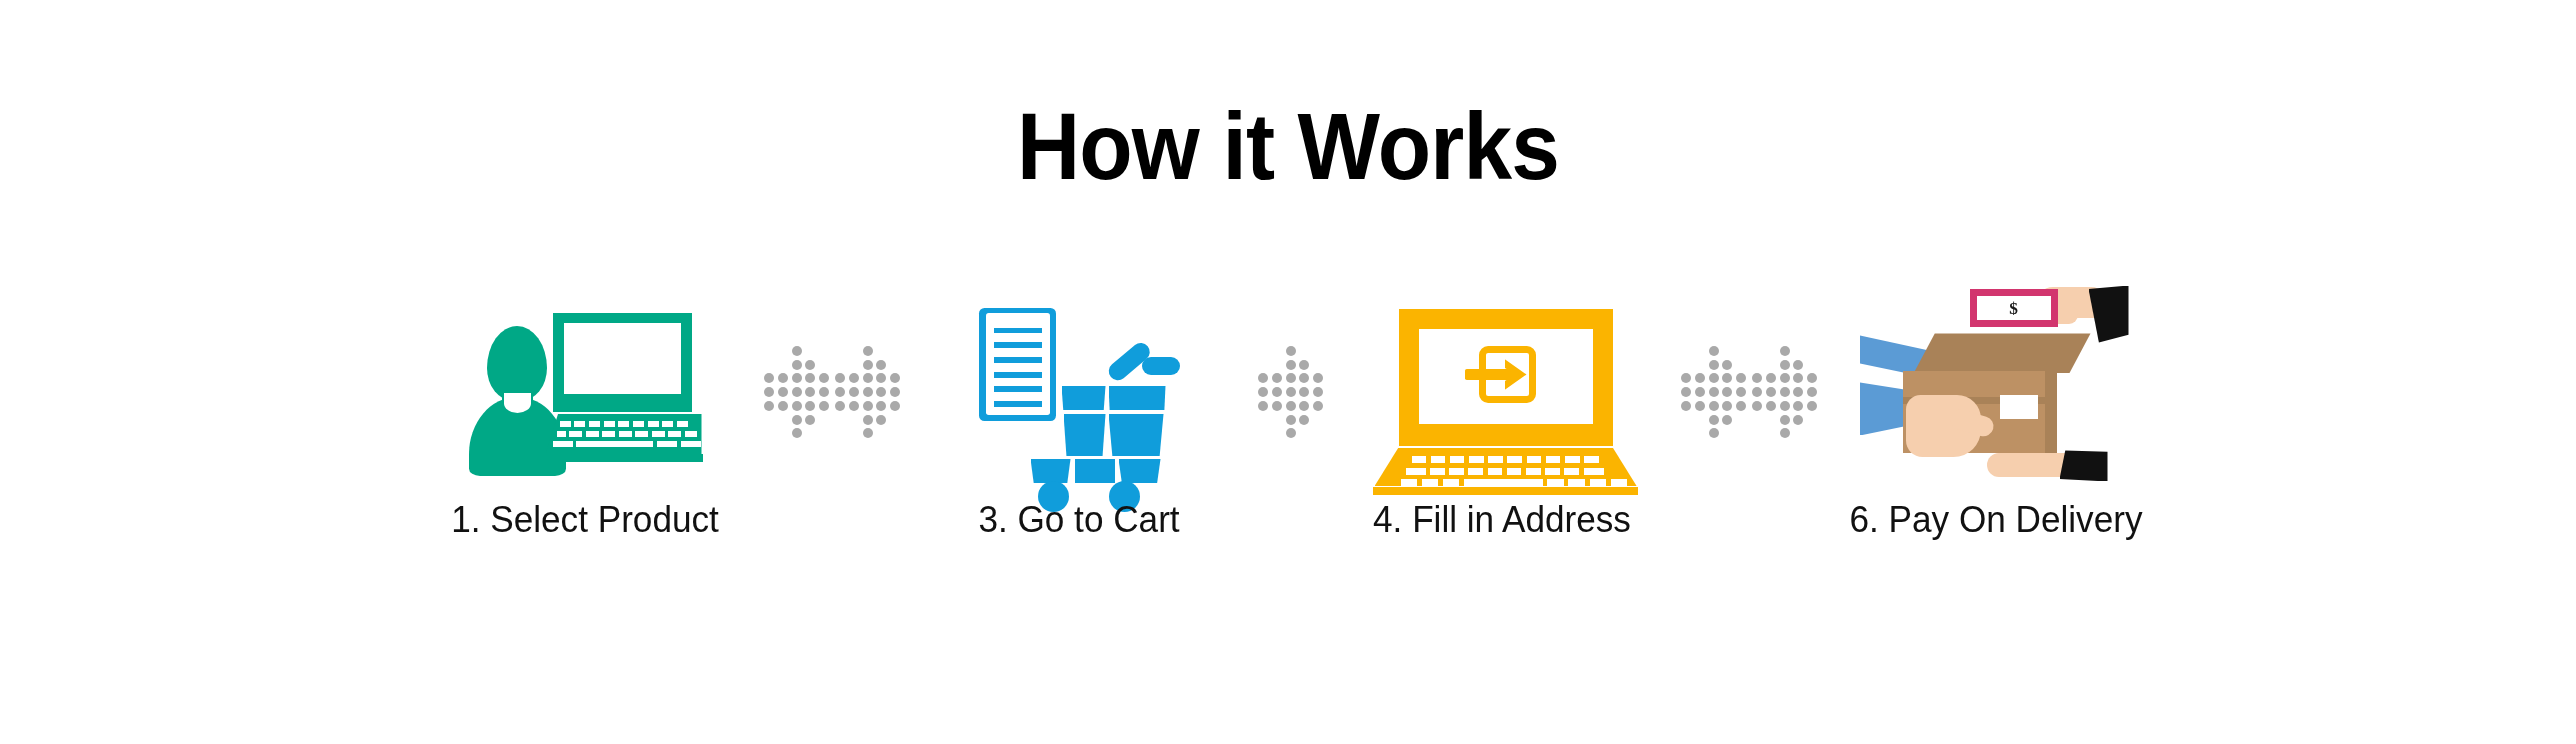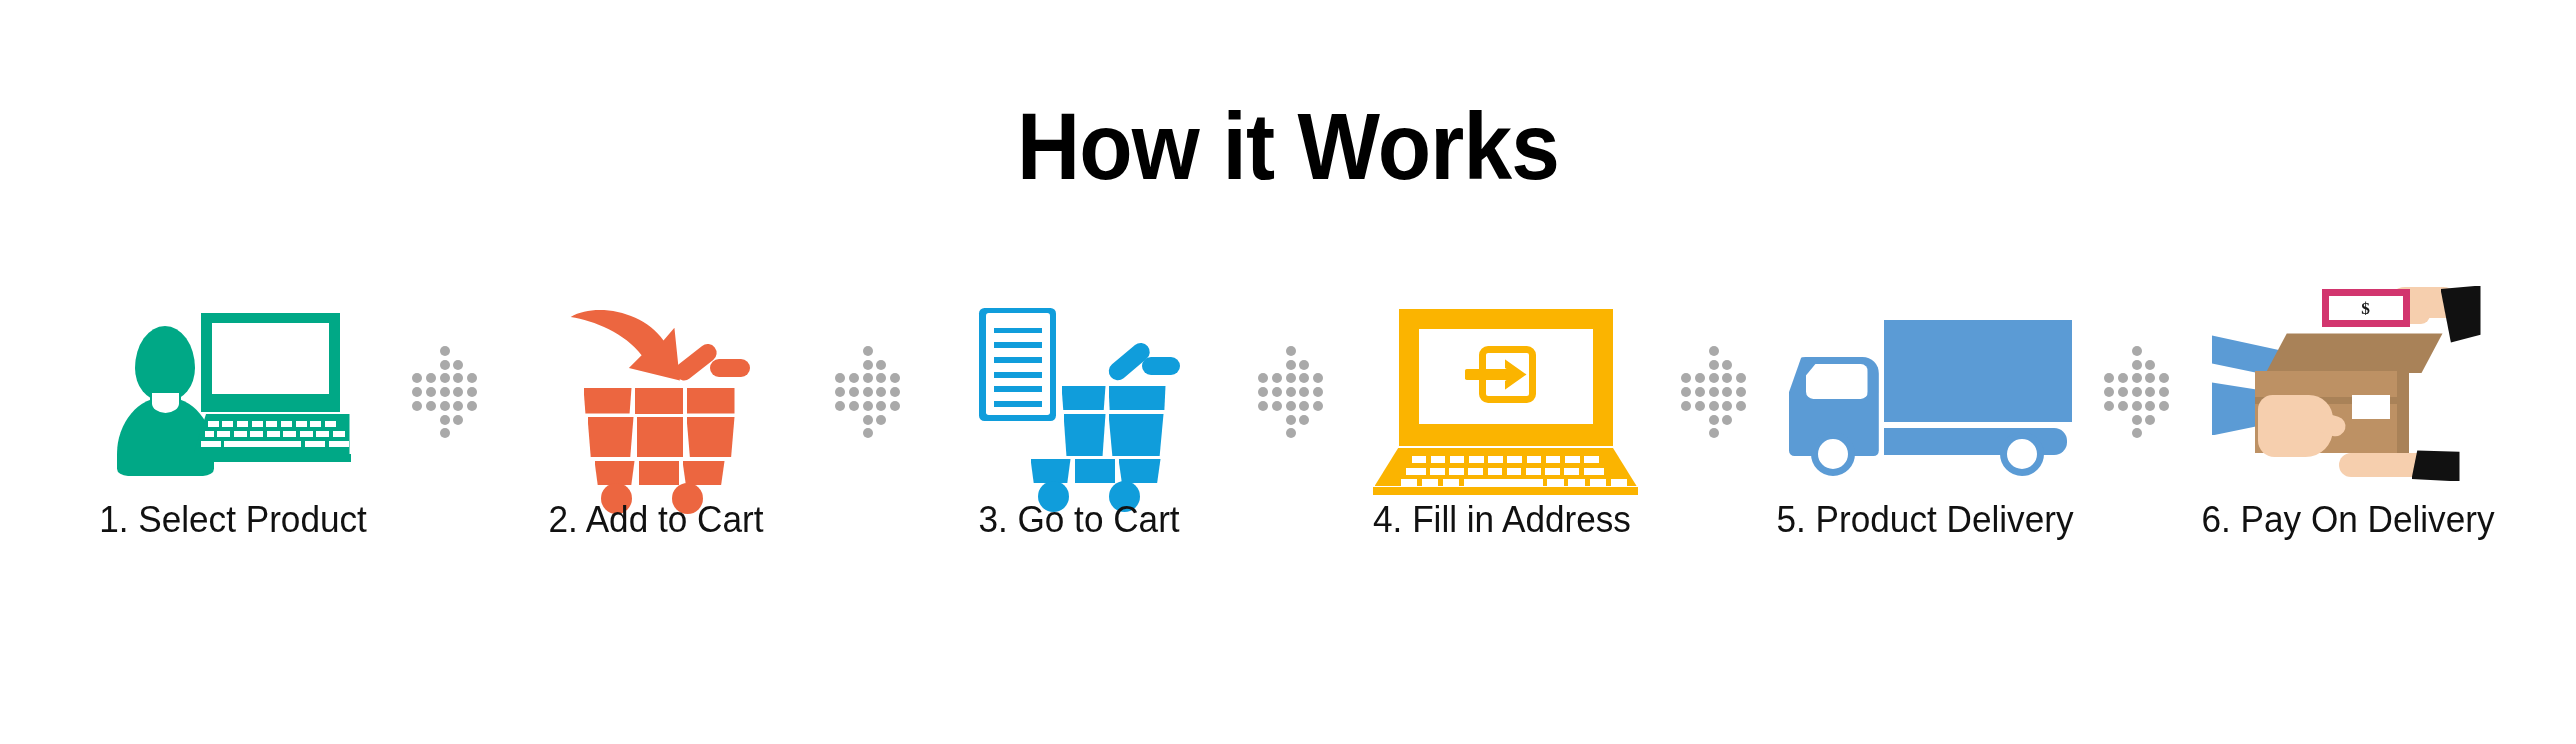--- a/index.html
+++ b/index.html
@@ -382,45 +382,20 @@
           <div class="dot" style="left:13.7px;top:55px"></div>
           <div class="dot" style="left:27.4px;top:55px"></div>
           <div class="dot" style="left:41px;top:55px"></div>
           <div class="dot" style="left:55px;top:55px"></div>
         <div class="dot" style="left:27.4px;top:69px"></div>
           <div class="dot" style="left:41px;top:69px"></div>
         <div class="dot" style="left:27.4px;top:82px"></div>
       </div>
     </div>
 
-    <div class="step">
-      <div class="art" style="color:var(--orange)">
-        <div style="position:absolute;left:84px;top:0;width:192px;height:188px;color:var(--orange)">
-          <svg class="s2-arrow" viewBox="0 0 138 100" aria-hidden="true">
-            <path d="M6 12 C 34 -4, 86 6, 108 38 L 120 24 L 126 82 L 70 68 L 84 54 C 66 30, 32 16, 6 12 Z" fill="currentColor"></path>
-          </svg>
-          <div class="cart-handle" style="left:113px;top:66px;width:48px;height:18.3px;border-radius:9.1px;transform:rotate(-38deg);transform-origin:left center;"></div>
-          <div class="cart-handle" style="left:146px;top:57px;width:40px;height:18.3px;border-radius:9.1px;"></div>
-          <div class="cart-seg" style="left:20px;top:86px;width:48px;height:25.6px;clip-path:polygon(0% 0%,100% 0%,96% 100%,4% 100%)"></div>
-          <div class="cart-seg" style="left:71px;top:86px;width:48px;height:25.6px;"></div>
-          <div class="cart-seg" style="left:123px;top:86px;width:48px;height:25.6px;clip-path:polygon(0% 0%,100% 0%,100% 100%,0% 100%)"></div>
-          <div class="cart-seg" style="left:24px;top:115px;width:46px;height:40px;clip-path:polygon(0% 0%,100% 0%,93% 100%,7% 100%)"></div>
-          <div class="cart-seg" style="left:73px;top:115px;width:46px;height:40px;"></div>
-          <div class="cart-seg" style="left:123px;top:115px;width:48px;height:40px;clip-path:polygon(0% 0%,100% 0%,93% 100%,7% 100%)"></div>
-          <div class="cart-seg" style="left:31px;top:159px;width:40px;height:24px;clip-path:polygon(0% 0%,100% 0%,92% 100%,8% 100%)"></div>
-          <div class="cart-seg" style="left:75px;top:159px;width:40px;height:24px;"></div>
-          <div class="cart-seg" style="left:119px;top:159px;width:42px;height:24px;clip-path:polygon(0% 0%,100% 0%,92% 100%,8% 100%)"></div>
-        </div>
-        <div style="position:absolute;left:84px;top:0;width:192px;height:188px;color:var(--orange)">
-          <div class="cart-wheel" style="left:37px;top:181px"></div>
-          <div class="cart-wheel" style="left:108px;top:181px"></div>
-        </div>
-      </div>
-      <div class="step-label">2. Add to Cart</div>
-    </div>
 
     <div class="sep">
       <div class="dotgrid">
         <div class="dot" style="left:27.4px;top:0px"></div>
         <div class="dot" style="left:27.4px;top:13.7px"></div>
           <div class="dot" style="left:41px;top:13.7px"></div>
         <div class="dot" style="left:0px;top:27.4px"></div>
           <div class="dot" style="left:13.7px;top:27.4px"></div>
           <div class="dot" style="left:27.4px;top:27.4px"></div>
           <div class="dot" style="left:41px;top:27.4px"></div>
@@ -563,33 +538,20 @@
           <div class="dot" style="left:13.7px;top:55px"></div>
           <div class="dot" style="left:27.4px;top:55px"></div>
           <div class="dot" style="left:41px;top:55px"></div>
           <div class="dot" style="left:55px;top:55px"></div>
         <div class="dot" style="left:27.4px;top:69px"></div>
           <div class="dot" style="left:41px;top:69px"></div>
         <div class="dot" style="left:27.4px;top:82px"></div>
       </div>
     </div>
 
-    <div class="step">
-      <div class="art">
-        <div style="position:absolute;left:33px;top:9.1px;width:302px;height:183px;">
-          <div class="t-box"></div>
-          <div class="t-bed"></div>
-          <div class="t-cab"></div>
-          <div class="t-window"></div>
-          <div class="t-wheel" style="left:29px;top:121px"></div>
-          <div class="t-wheel" style="left:218px;top:121px"></div>
-        </div>
-      </div>
-      <div class="step-label">5. Product Delivery</div>
-    </div>
 
     <div class="sep">
       <div class="dotgrid">
         <div class="dot" style="left:27.4px;top:0px"></div>
         <div class="dot" style="left:27.4px;top:13.7px"></div>
           <div class="dot" style="left:41px;top:13.7px"></div>
         <div class="dot" style="left:0px;top:27.4px"></div>
           <div class="dot" style="left:13.7px;top:27.4px"></div>
           <div class="dot" style="left:27.4px;top:27.4px"></div>
           <div class="dot" style="left:41px;top:27.4px"></div>

